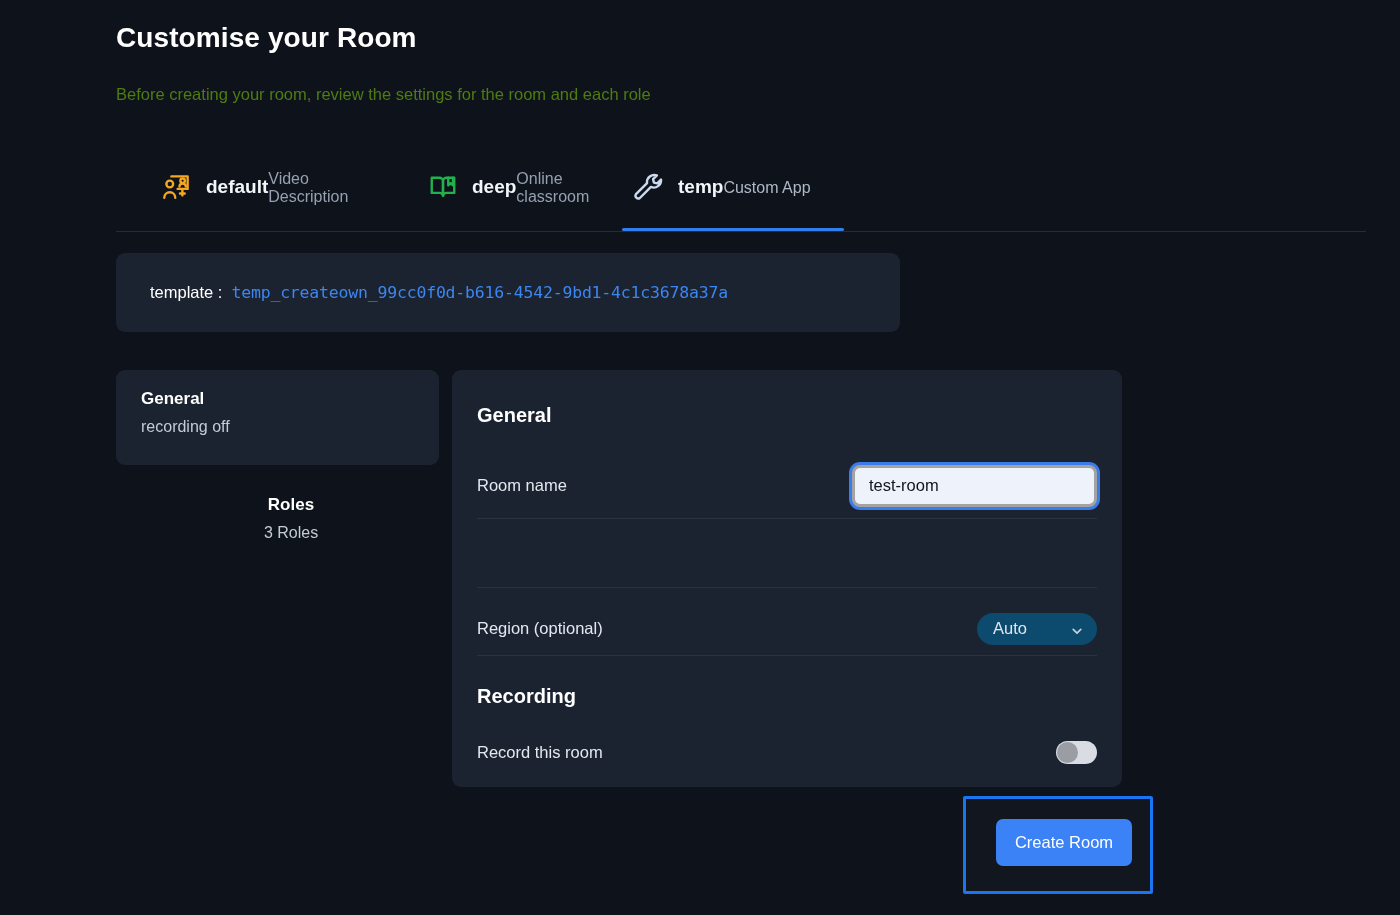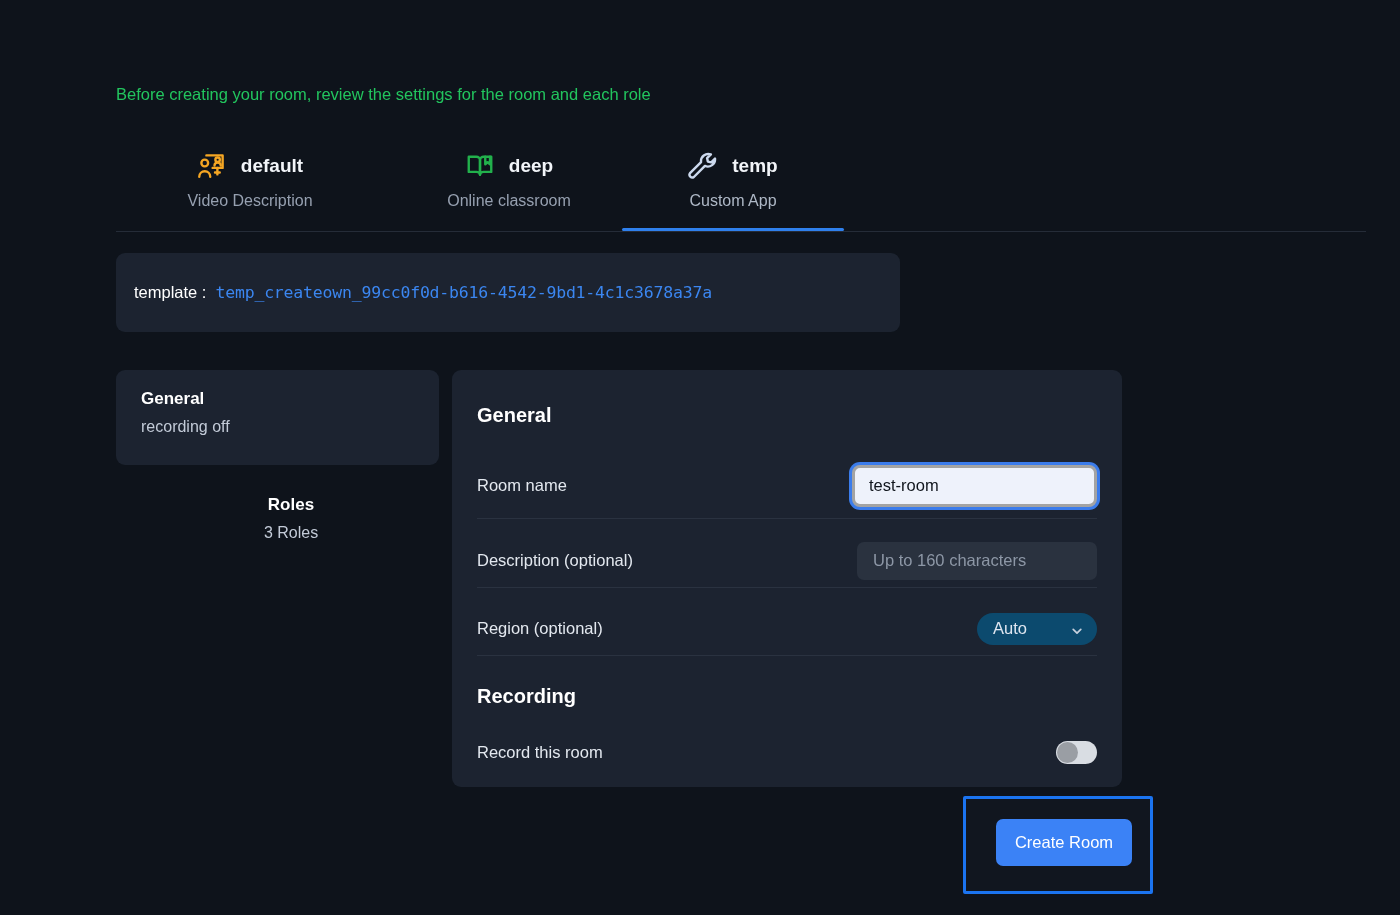--- a/index.html
+++ b/index.html
@@ -14,35 +14,35 @@
   .page { position: relative; width: 1400px; height: 915px; }
 
   
   .page-title {
     position: absolute; left: 116px; top: 22px;
     font-size: 28px; font-weight: bold; color: #ffffff;
     letter-spacing: 0.1px;
   }
   .page-subtitle {
     position: absolute; left: 116px; top: 85px;
-    font-size: 16.5px; color: #22c55e; font-weight: normal;
+    font-size: 16.5px; color: #4d7c0f; font-weight: normal;
   }
 
   
   .tabs {
     position: absolute; left: 116px; top: 142px;
     width: 1250px; height: 90px;
   }
   .tabs-divider {
     position: absolute; left: 0; top: 89px; width: 1250px; height: 1px;
     background: #252c38;
   }
   .tab {
     position: absolute; top: 0; height: 89px;
-    display: flex; flex-direction: column; align-items: center;
+    display: flex; flex-direction: row; align-items: center;
     cursor: pointer; padding: 0 12px;
   }
   .tab-row { display: flex; align-items: center; gap: 14px; height: 48px; }
   .tab-icon { width: 30px; height: 30px; display: block; }
   .tab-name { font-size: 19px; font-weight: bold; color: #f2f5f9; }
   .tab-sub { font-size: 16px; color: #96a0b0; margin-top: 2px; }
   .tab.active .tab-sub { color: #aeb8c6; }
   .tab-underline {
     position: absolute; left: 0; bottom: 0; height: 3px; width: 100%;
     background: #2f80ed; border-radius: 2px;
@@ -50,21 +50,21 @@
 
   #tab-0 { left: 34px;  width: 200px; }
   #tab-1 { left: 300px; width: 186px; }
   #tab-2 { left: 506px; width: 222px; }
 
   
   .template-bar {
     position: absolute; left: 116px; top: 253px;
     width: 784px; height: 79px;
     background: #1c2330; border-radius: 9px;
-    display: flex; align-items: center; padding-left: 18px;
+    display: flex; align-items: center; padding-left: 34px;
   }
   .template-label {
     font-size: 16.5px; color: #ffffff; font-weight: normal;
     margin-right: 9px;
   }
   .template-value {
     font-family: "DejaVu Sans Mono", "Liberation Mono", monospace;
     font-size: 16.5px; color: #3b86f0; letter-spacing: -0.2px;
   }
 
@@ -163,20 +163,21 @@
     color: #ffffff; font-size: 16.5px;
     font-family: "Liberation Sans", sans-serif;
     cursor: pointer;
   }
 </style>
 </head>
 <body>
 
 <div class="page">
 
+  <div class="page-title">Customise your Room</div>
   <div class="page-subtitle">Before creating your room, review the settings for the room and each role</div>
 
   <div class="tabs">
     <div class="tabs-divider"></div>
 
     <div class="tab" id="tab-0">
       <div class="tab-row">
         <span class="tab-icon">
           <svg viewBox="0 0 24 24" width="30" height="30" fill="none" stroke="#f5a623" stroke-width="1.9" stroke-linecap="round" stroke-linejoin="round">
             <path d="M7.5 3.5h13v10h-8"></path>
@@ -238,24 +239,20 @@
   <div class="main-panel">
 
     <div class="section-heading" id="heading-general">General</div>
 
     <div class="form-row" id="row-roomname">
       <span class="row-label">Room name</span>
       <input class="text-input" type="text" value="test-room" style="">
     </div>
     <div class="row-sep" id="sep-1"></div>
 
-    <div class="form-row" id="row-description">
-      <span class="row-label">Description (optional)</span>
-      <input class="placeholder-input" type="text" placeholder="Up to 160 characters" style="">
-    </div>
     <div class="row-sep" id="sep-2"></div>
 
     <div class="form-row" id="row-region">
       <span class="row-label">Region (optional)</span>
       <div class="select-pill">
         <span class="select-value">Auto</span>
         <span class="chev">
           <svg viewBox="0 0 12 12" width="12" height="12" fill="none" stroke="#c6d0dd" stroke-width="1.7" stroke-linecap="round" stroke-linejoin="round">
             <path d="M2.2 4.3L6 8.1l3.8-3.8"></path>
           </svg>

